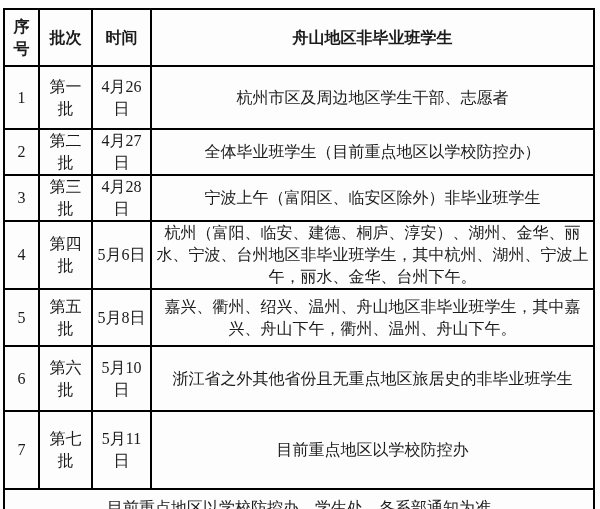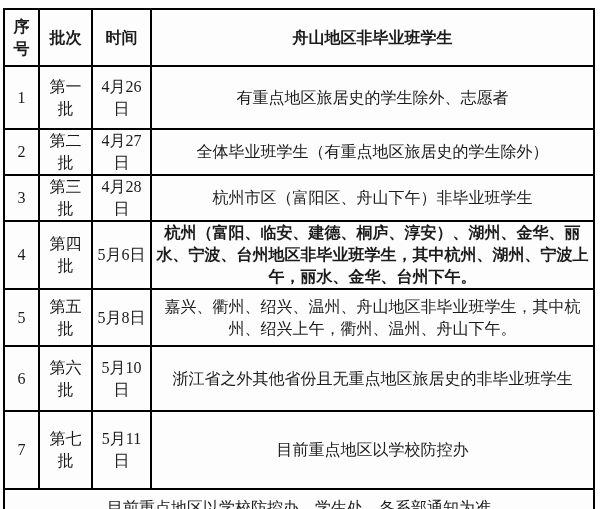--- a/index.html
+++ b/index.html
@@ -49,21 +49,20 @@
   tr.row-4 { height: 67px; }
   tr.row-5 { height: 57px; }
   tr.row-6 { height: 65px; }
   tr.row-7 { height: 78px; }
   tr.row-footer { height: 37px; }
   td.serif-num {
     font-family: "Liberation Serif", "DejaVu Serif", serif;
   }
   td.align-left {
     text-align: left;
-    font-weight: bold;
   }
 </style>
 </head>
 <body>
 
 <div class="sheet">
   <table class="schedule">
     <colgroup>
       <col class="c-no">
       <col class="c-batch">
@@ -75,49 +74,49 @@
         <th>序号</th>
         <th>批次</th>
         <th>时间</th>
         <th>舟山地区非毕业班学生</th>
       </tr>
 
       <tr class="row-1">
         <td class="serif-num">1</td>
         <td>第一批</td>
         <td class="serif-num">4月26日</td>
-        <td>有重点地区旅居史的学生除外、志愿者</td>
+        <td>杭州市区及周边地区学生干部、志愿者</td>
       </tr>
 
       <tr class="row-2">
         <td class="serif-num">2</td>
         <td>第二批</td>
         <td class="serif-num">4月27日</td>
-        <td>全体毕业班学生（有重点地区旅居史的学生除外）</td>
+        <td>全体毕业班学生（目前重点地区以学校防控办）</td>
       </tr>
 
       <tr class="row-3">
         <td class="serif-num">3</td>
         <td>第三批</td>
         <td class="serif-num">4月28日</td>
-        <td>杭州市区（富阳区、舟山下午）非毕业班学生</td>
+        <td>宁波上午（富阳区、临安区除外）非毕业班学生</td>
       </tr>
 
       <tr class="row-4">
         <td class="serif-num">4</td>
         <td>第四批</td>
         <td class="serif-num">5月6日</td>
         <td class="align-left">杭州（富阳、临安、建德、桐庐、淳安）、湖州、金华、丽水、宁波、台州地区非毕业班学生，其中杭州、湖州、宁波上午，丽水、金华、台州下午。</td>
       </tr>
 
       <tr class="row-5">
         <td class="serif-num">5</td>
         <td>第五批</td>
         <td class="serif-num">5月8日</td>
-        <td>嘉兴、衢州、绍兴、温州、舟山地区非毕业班学生，其中杭州、绍兴上午，衢州、温州、舟山下午。</td>
+        <td>嘉兴、衢州、绍兴、温州、舟山地区非毕业班学生，其中嘉兴、舟山下午，衢州、温州、舟山下午。</td>
       </tr>
 
       <tr class="row-6">
         <td class="serif-num">6</td>
         <td>第六批</td>
         <td class="serif-num">5月10日</td>
         <td>浙江省之外其他省份且无重点地区旅居史的非毕业班学生</td>
       </tr>
 
       <tr class="row-7">

